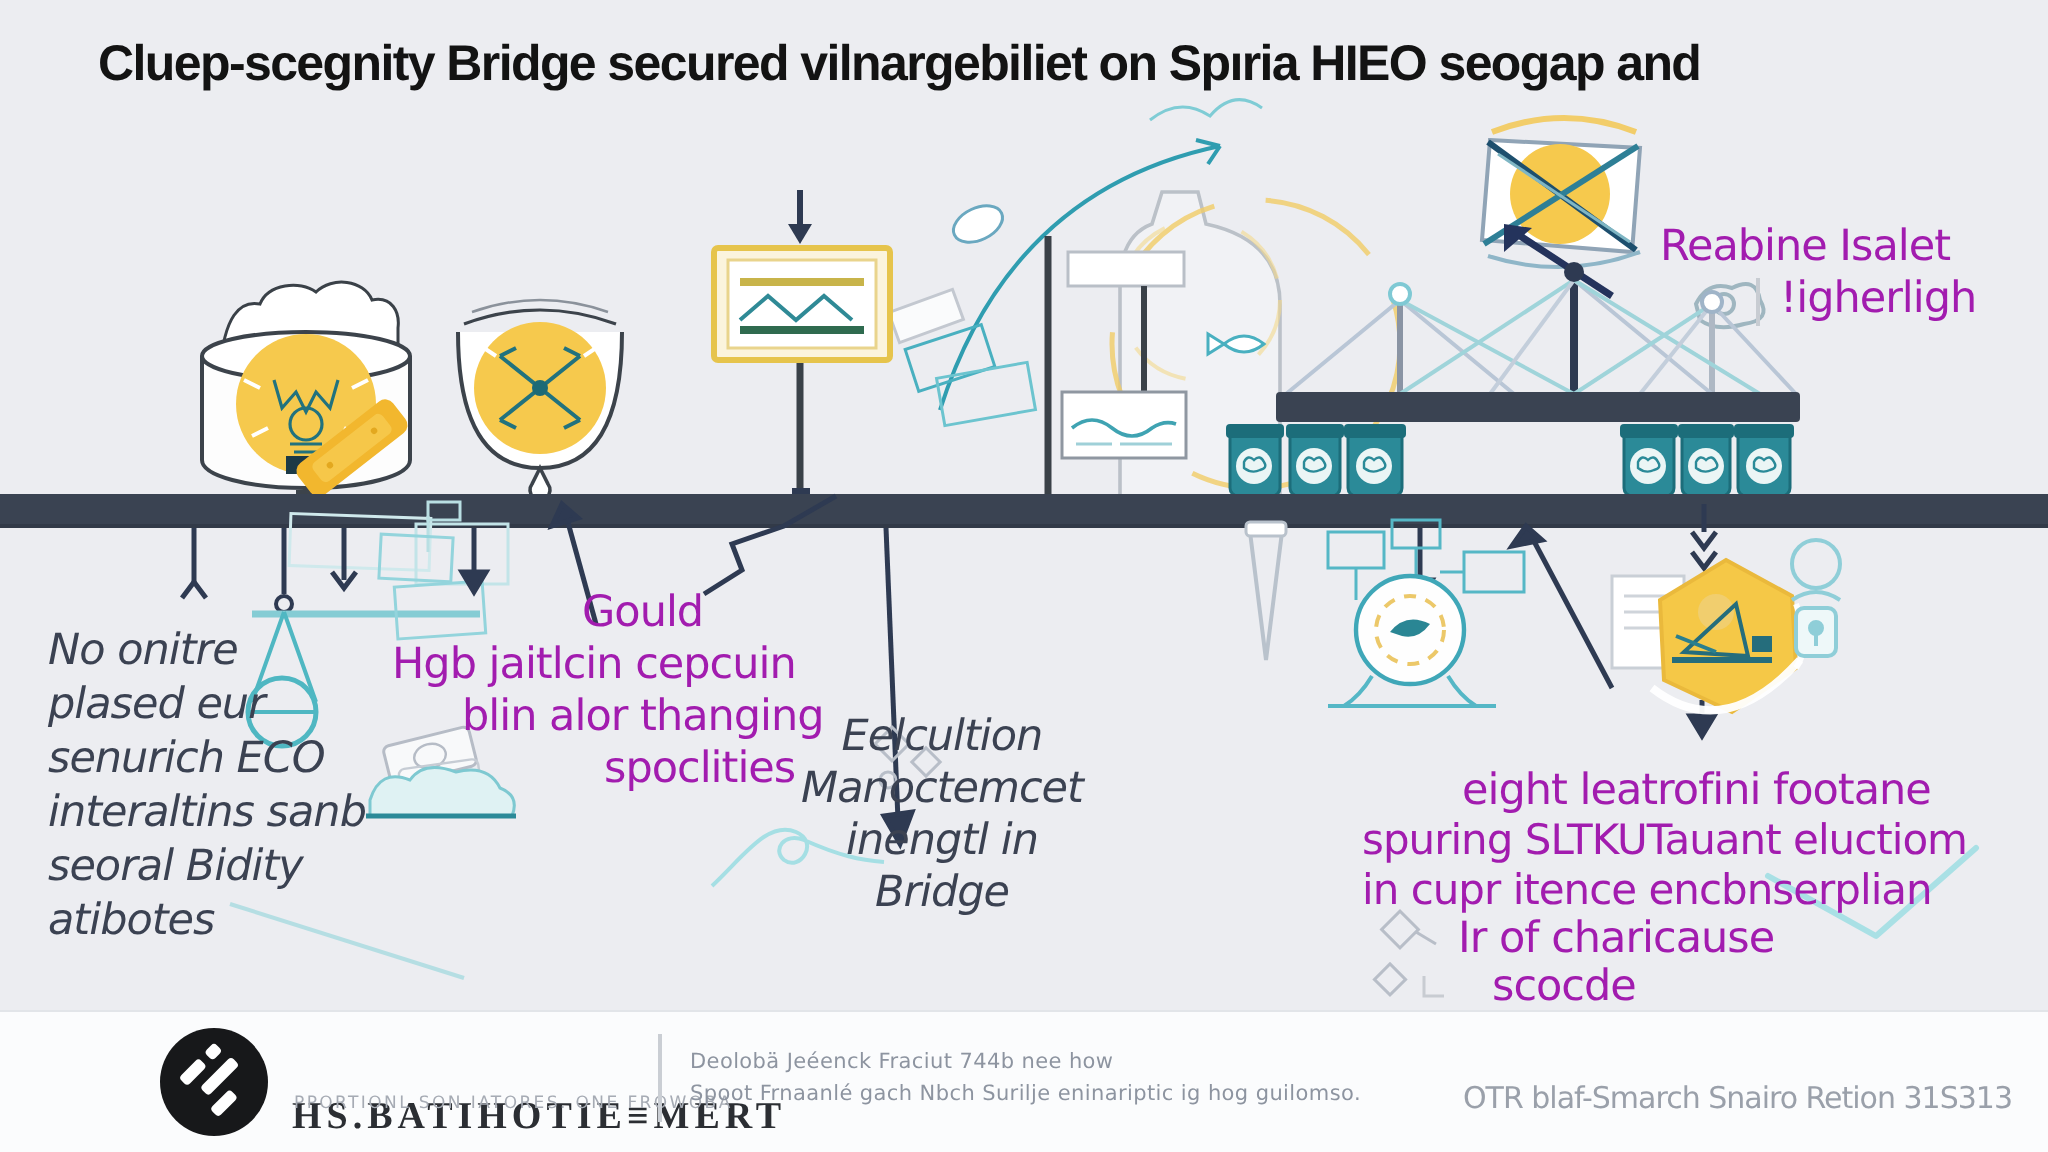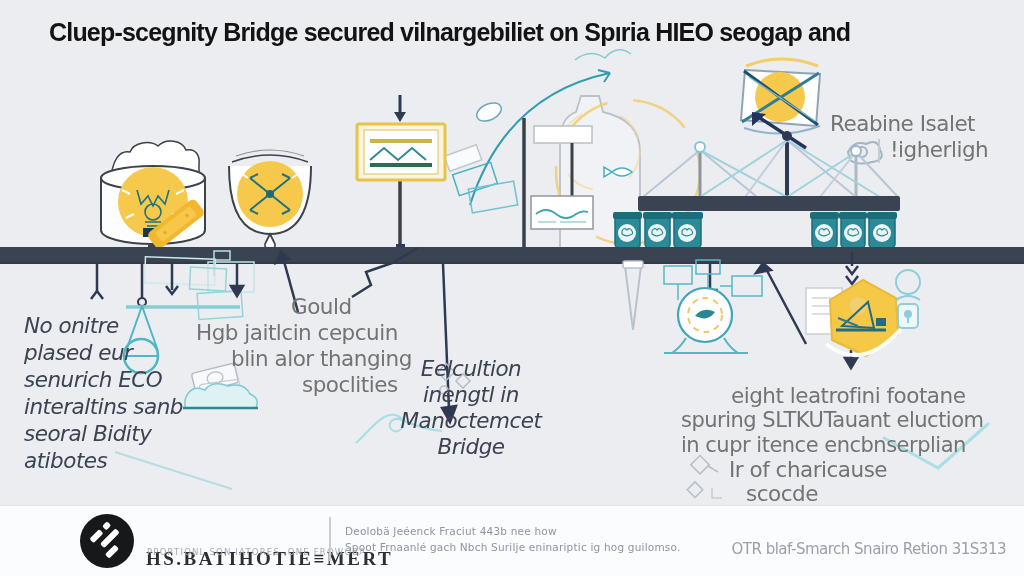--- a/index.html
+++ b/index.html
@@ -1,19 +1,19 @@
 <!DOCTYPE html>
 <html><head>
 <meta charset="utf-8">
 <style>
   html,body{margin:0;padding:0;}
   .canvas{position:relative;width:1024px;height:576px;background:#ecedf1;overflow:hidden;
           font-family:"DejaVu Sans",sans-serif;}
   .art{position:absolute;left:0;top:0;}
-  .txt{position:absolute;white-space:nowrap;color:#737373;letter-spacing:-0.5px;}
+  .txt{position:absolute;white-space:nowrap;color:#a21caf;letter-spacing:-0.5px;}
   .title{font-family:"Liberation Sans",sans-serif;font-weight:800;font-size:25px;
          color:#131313;letter-spacing:-0.8px;}
   .ann{font-size:21.5px;}
   .block{position:absolute;font-style:italic;}
   .block .line{font-size:21.5px;line-height:27px;color:#3b4252;letter-spacing:-0.5px;white-space:nowrap;}
   .block-r .line{line-height:26px;text-align:center;}
   .footer-band{position:absolute;left:0;top:505px;width:1024px;height:71px;
                background:#fbfcfd;border-top:1px solid #e2e5e9;}
   .brand{font-family:"Liberation Sans",sans-serif;font-weight:700;font-size:19px;
          letter-spacing:2.5px;color:#2b2e33;}
@@ -313,31 +313,31 @@
     <div class="line">atibotes</div>
   </div>
 
   <div class="txt ann" style="left:291px;top:294px;">Gould</div>
   <div class="txt ann" style="left:196px;top:320px;">Hgb jaitlcin cepcuin</div>
   <div class="txt ann" style="left:231px;top:346px;">blin alor thanging</div>
   <div class="txt ann" style="left:302px;top:372px;">spoclities</div>
 
   <div class="block block-r" style="left:366px;top:356px;width:210px;">
     <div class="line">Eelcultion</div>
+    <div class="line">Manoctemcet</div>
     <div class="line">inengtl in</div>
-    <div class="line">Manoctemcet</div>
     <div class="line">Bridge</div>
   </div>
 
   <div class="txt ann" style="left:731px;top:383px;">eight leatrofini footane</div>
   <div class="txt ann" style="left:681px;top:408px;font-size:21px;">spuring SLTKUTauant eluctiom</div>
   <div class="txt ann" style="left:681px;top:433px;font-size:21px;">in cupr itence encbnserplian</div>
   <div class="txt ann" style="left:729px;top:457px;">Ir of charicause</div>
   <div class="txt ann" style="left:746px;top:481px;">scocde</div>
 
   <div class="txt brand" style="left:146px;top:548px;font-family:Liberation Serif, serif;">HS.BATIHOTIE≡MERT</div>
   <div class="txt brand-sub" style="left:147px;top:547px;">PPORTIONL SON IATORES. ONE FROWOBA</div>
   <div class="vdiv"></div>
-  <div class="txt note" style="left:345px;top:525px;">Deolobä Jeéenck Fraciut 443b nee how</div>
+  <div class="txt note" style="left:345px;top:525px;">Deolobä Jeéenck Fraciut 744b nee how</div>
   <div class="txt note" style="left:345px;top:541px;">Spoot Frnaanlé gach Nbch Surilje eninariptic ig hog guilomso.</div>
   <div class="txt credit" style="right:18px;top:540px;left:auto;">OTR blaf-Smarch Snairo Retion 31S313</div>
 
 </div>
 
 </body></html>

